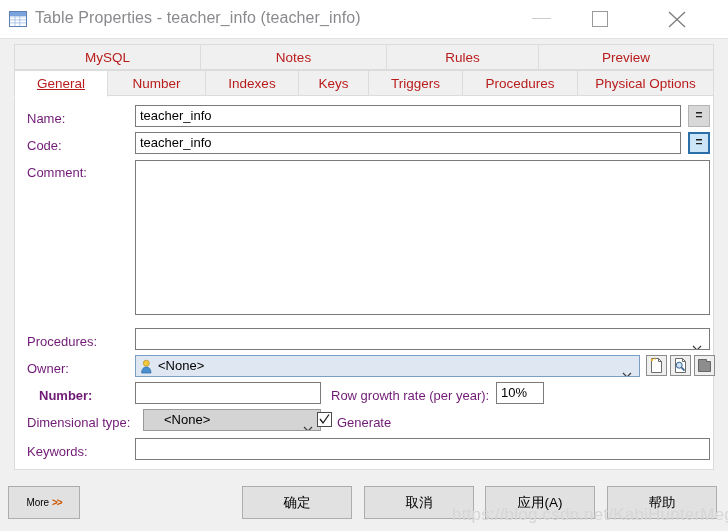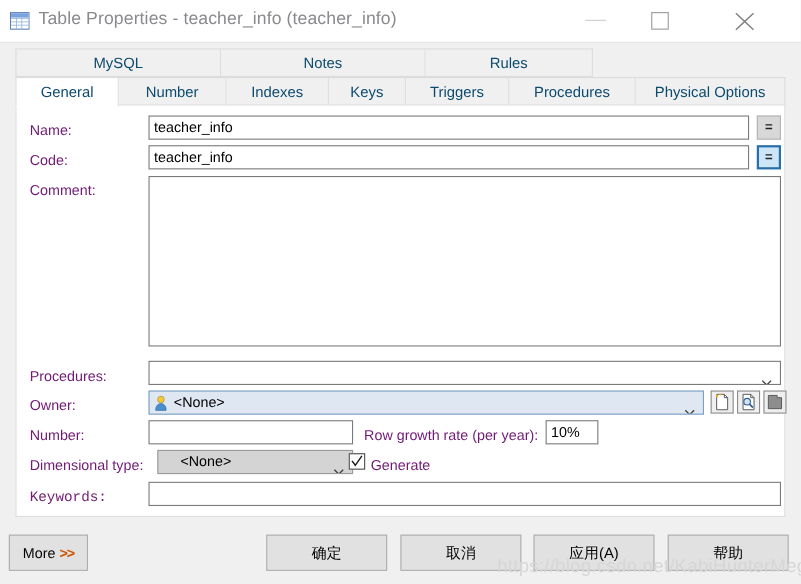--- a/index.html
+++ b/index.html
@@ -85,35 +85,36 @@
   }
   .tabrow.top { top: 0; }
   .tabrow.bottom { top: 26px; }
   .tab {
     position: absolute;
     top: 0;
     height: 26px;
     line-height: 25px;
     text-align: center;
     font-size: 13.5px;
-    color: #0c4a6e;
+    color: #b91c1c;
     background: #f0f0f0;
     border: 1px solid #dcdcdc;
     border-left: none;
     box-sizing: border-box;
     white-space: nowrap;
     overflow: hidden;
   }
   .tab.first { border-left: 1px solid #dcdcdc; }
   .tab.selected {
     background: #ffffff;
     border: 1px solid #dcdcdc;
     border-bottom: 1px solid #ffffff;
     height: 27px;
     z-index: 5;
+    text-decoration: underline;
   }
 
   
   .panel {
     position: absolute;
     left: 14px; top: 96px;
     width: 700px;
     height: 374px;
     background: #ffffff;
     border: 1px solid #dcdcdc;
@@ -202,21 +203,21 @@
   }
   .morebtn {
     position: absolute;
     left: 8px; top: 486px;
     width: 72px; height: 33px;
     background: #e1e1e1;
     border: 1px solid #adadad;
     box-sizing: border-box;
     text-align: center;
     line-height: 31px;
-    font-size: 13px;
+    font-size: 10px;
   }
   .morebtn .chev { color: #cc5500; font-weight: bold; letter-spacing: -1px; }
   .watermark {
     position: absolute;
     left: 452px; top: 505px;
     font-size: 17px;
     color: #d6d6d6;
     white-space: nowrap;
     letter-spacing: 0.2px;
     pointer-events: none;
@@ -260,20 +261,21 @@
         <line x1="17" y1="1" x2="1" y2="16" stroke="#7d7d7d" stroke-width="1.3"></line>
       </svg>
     </div>
   </div>
 
   <div class="tabstrip">
     <div class="tabrow top" id="tabrow-top">
         <div class="tab first" style="left: 0px; width: 187px;"><span>MySQL</span></div>
         <div class="tab" style="left: 187px; width: 186px;"><span>Notes</span></div>
         <div class="tab" style="left: 373px; width: 152px;"><span>Rules</span></div>
+        <div class="tab" style="left: 525px; width: 175px;"><span>Preview</span></div>
       </div>
     <div class="tabrow bottom" id="tabrow-bottom">
         <div class="tab first selected" style="left: 0px; width: 94px;"><span>General</span></div>
         <div class="tab" style="left: 94px; width: 98px;"><span>Number</span></div>
         <div class="tab" style="left: 192px; width: 93px;"><span>Indexes</span></div>
         <div class="tab" style="left: 285px; width: 70px;"><span>Keys</span></div>
         <div class="tab" style="left: 355px; width: 94px;"><span>Triggers</span></div>
         <div class="tab" style="left: 449px; width: 115px;"><span>Procedures</span></div>
         <div class="tab" style="left: 564px; width: 136px;"><span>Physical Options</span></div>
       </div>
@@ -332,42 +334,42 @@
         <circle cx="8.2" cy="9.2" r="3" fill="#cfe3f5" stroke="#36618f" stroke-width="1"></circle>
         <line x1="10.4" y1="11.4" x2="13.5" y2="14.6" stroke="#36618f" stroke-width="1.6"></line>
       </svg>
     </div>
     <div class="smallbtn" style="left:679px; top:259px;">
       <svg width="19" height="19" viewBox="0 0 19 19">
         <path d="M3.5 3.5 h8 v2 h4 v10 h-12 z" fill="#8d8d8d" stroke="#5a5a5a" stroke-width="0.9"></path>
       </svg>
     </div>
 
-    <div class="lbl" style="left:12px; top:292px;">Number:</div>
+    <div class="lbl" style="left:24px; top:292px;font-weight:bold;">Number:</div>
     <div class="txtbox" style="left:120px; top:286px; width:186px; height:22px;"></div>
     <div class="lbl" style="left:316px; top:292px;">Row growth rate (per year):</div>
     <div class="txtbox" style="left:481px; top:286px; width:48px; height:22px;">10%</div>
 
     <div class="lbl" style="left:12px; top:319px;">Dimensional type:</div>
     <div class="combo grey" style="left:128px; top:313px; width:178px; height:22px;">
       <span>&lt;None&gt;</span>
       <span class="arrow">
         <svg width="10" height="6" viewBox="0 0 10 6">
             <polyline points="1,1 5,5 9,1" fill="none" stroke="#3c3c3c" stroke-width="1.2"></polyline>
           </svg>
       </span>
     </div>
     <div class="checkbox-box" style="left:302px; top:316px;">
       <svg width="13" height="13" viewBox="0 0 13 13" style="position:absolute;left:0;top:0;">
         <polyline points="2,6 5,10 11,1.5" fill="none" stroke="#1a1a1a" stroke-width="1.3"></polyline>
       </svg>
     </div>
     <div class="lbl" style="left:322px; top:319px;">Generate</div>
 
-    <div class="lbl" style="left:12px; top:348px;font-family:Liberation Mono, monospace;">Keywords:</div>
+    <div class="lbl" style="left:12px; top:348px;">Keywords:</div>
     <div class="txtbox" style="left:120px; top:342px; width:575px; height:22px;"></div>
   </div>
 
   <div class="bottombar">
     <div class="morebtn" style="top:10px;">
       <span id="more-label">More <span class="chev">&gt;&gt;</span></span>
     </div>
 
     <div id="footer-buttons">
         <div class="dlgbtn" style="left: 242px; top: 10px; width: 110px; height: 33px; line-height: 31px;">确定</div>

